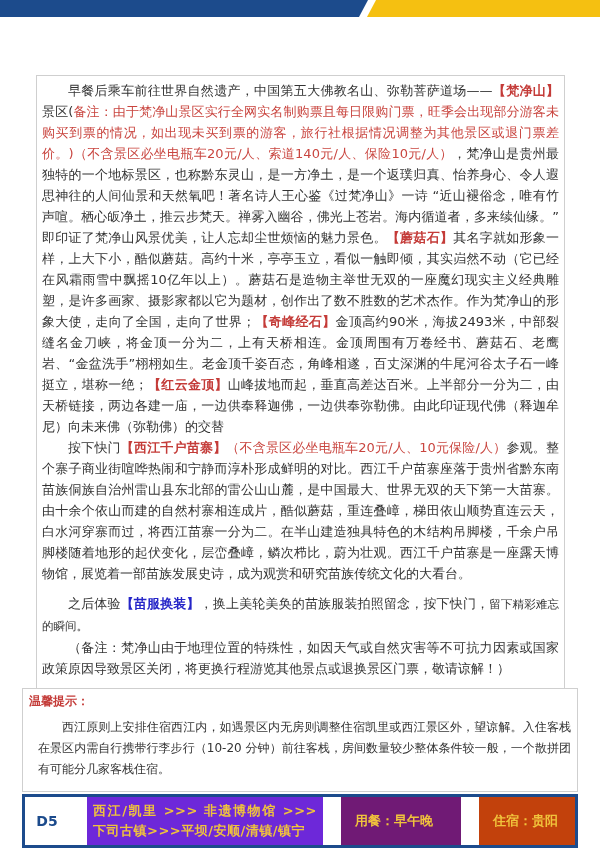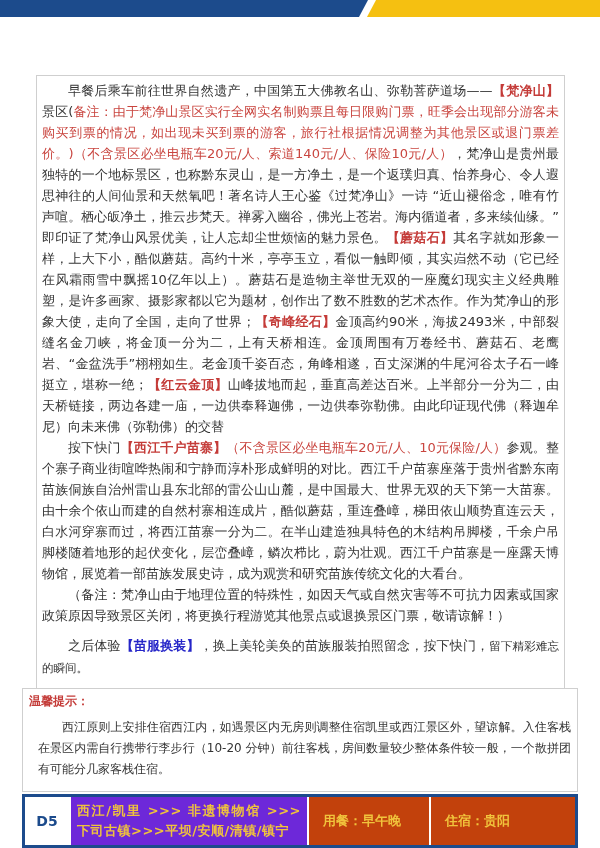--- a/index.html
+++ b/index.html
@@ -32,53 +32,53 @@
   .tips {
     margin-top:-1px; border:1px solid #cfcfcf; padding:4px 6px 11px 6px; background:#fff;
   }
   .tips-label { margin:0; font-size:12px; font-weight:bold; color:#c43b38; }
   .tips-body {
     margin:7px 0 0 9px; font-size:12px; line-height:21px; color:#333333;
     text-align:justify; text-indent:2em;
   }
   .day-table {
     margin-top:2px; border:3px solid #1c4b8c; background:#ffffff;
-    display:flex; gap:2px; height:48px;
+    display:flex; gap:18px; height:48px;
   }
   .cell { display:flex; align-items:center; box-sizing:border-box; }
   .cell-day {
     width:44px; justify-content:center; background:#ffffff;
     color:#1c4b8c; font-weight:bold; font-size:14px;
   }
   .cell-route { width:236px; background:#6d28d9; padding:2px 6px; }
   .cell-route .inner {
     color:#f0c33c; font-weight:bold; font-size:13px; line-height:20px;
     text-align:justify; letter-spacing:0.5px; width:100%;
   }
-  .cell-meals { width:120px; background:#c2410c; padding-left:14px; }
+  .cell-meals { width:120px; background:#701a75; padding-left:14px; }
   .cell-stay  { flex:1; background:#c2410c; padding-left:14px; }
   .cell-meals span, .cell-stay span { color:#f0c33c; font-weight:bold; font-size:13px; }
 </style>
 </head>
 <body>
 
 <div class="page">
   <div class="banner-blue"></div>
   <div class="banner-yellow"></div>
 
   <div class="content">
 
     <div class="main-box">
       <p class="para"><span>早餐后乘车前往世界自然遗产，中国第五大佛教名山、弥勒菩萨道场——</span><span class="redb">【梵净山】</span><span>景区(</span><span class="red">备注：由于梵净山景区实行全网实名制购票且每日限购门票，旺季会出现部分游客未购买到票的情况，如出现未买到票的游客，旅行社根据情况调整为其他景区或退门票差价。)（不含景区必坐电瓶车20元/人、索道140元/人、保险10元/人）</span><span>，梵净山是贵州最独特的一个地标景区，也称黔东灵山，是一方净土，是一个返璞归真、怡养身心、令人遐思神往的人间仙景和天然氧吧！著名诗人王心鉴《过梵净山》一诗 “近山褪俗念，唯有竹声喧。栖心皈净土，推云步梵天。禅雾入幽谷，佛光上苍岩。海内循道者，多来续仙缘。” 即印证了梵净山风景优美，让人忘却尘世烦恼的魅力景色。</span><span class="redb">【蘑菇石】</span><span>其名字就如形象一样，上大下小，酷似蘑菇。高约十米，亭亭玉立，看似一触即倾，其实岿然不动（它已经在风霜雨雪中飘摇10亿年以上）。蘑菇石是造物主举世无双的一座魔幻现实主义经典雕塑，是许多画家、摄影家都以它为题材，创作出了数不胜数的艺术杰作。作为梵净山的形象大使，走向了全国，走向了世界；</span><span class="redb">【奇峰经石】</span><span>金顶高约90米，海拔2493米，中部裂缝名金刀峡，将金顶一分为二，上有天桥相连。金顶周围有万卷经书、蘑菇石、老鹰岩、“金盆洗手”栩栩如生。老金顶千姿百态，角峰相遂，百丈深渊的牛尾河谷太子石一峰挺立，堪称一绝；</span><span class="redb">【红云金顶】</span><span>山峰拔地而起，垂直高差达百米。上半部分一分为二，由天桥链接，两边各建一庙，一边供奉释迦佛，一边供奉弥勒佛。由此印证现代佛（释迦牟尼）向未来佛（弥勒佛）的交替</span></p>
 
       <p class="para"><span>按下快门</span><span class="redb">【西江千户苗寨】</span><span class="red">（不含景区必坐电瓶车20元/人、10元保险/人）</span><span>参观。整个寨子商业街喧哗热闹和宁静而淳朴形成鲜明的对比。西江千户苗寨座落于贵州省黔东南苗族侗族自治州雷山县东北部的雷公山山麓，是中国最大、世界无双的天下第一大苗寨。由十余个依山而建的自然村寨相连成片，酷似蘑菇，重连叠嶂，梯田依山顺势直连云天，白水河穿寨而过，将西江苗寨一分为二。在半山建造独具特色的木结构吊脚楼，千余户吊脚楼随着地形的起伏变化，层峦叠嶂，鳞次栉比，蔚为壮观。西江千户苗寨是一座露天博物馆，展览着一部苗族发展史诗，成为观赏和研究苗族传统文化的大看台。</span></p>
 
+      <p class="para gap-top"><span>之后体验</span><span class="blueb">【苗服换装】</span><span>，换上美轮美奂的苗族服装拍照留念，按下快门，</span><span class="small">留下精彩难忘的瞬间。</span></p>
+
       <p class="para"><span>（备注：梵净山由于地理位置的特殊性，如因天气或自然灾害等不可抗力因素或国家政策原因导致景区关闭，将更换行程游览其他景点或退换景区门票，敬请谅解！）</span></p>
-
-      <p class="para gap-top"><span>之后体验</span><span class="blueb">【苗服换装】</span><span>，换上美轮美奂的苗族服装拍照留念，按下快门，</span><span class="small">留下精彩难忘的瞬间。</span></p>
     </div>
 
     <div class="tips">
       <p class="tips-label">温馨提示：</p>
       <p class="tips-body">西江原则上安排住宿西江内，如遇景区内无房则调整住宿凯里或西江景区外，望谅解。入住客栈在景区内需自行携带行李步行（10-20 分钟）前往客栈，房间数量较少整体条件较一般，一个散拼团有可能分几家客栈住宿。</p>
     </div>
 
     <div class="day-table">
       <div class="cell cell-day">
           <span>D5</span>

